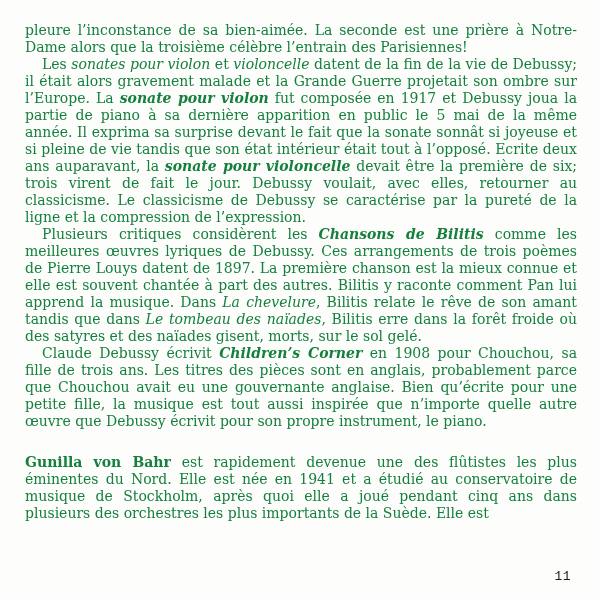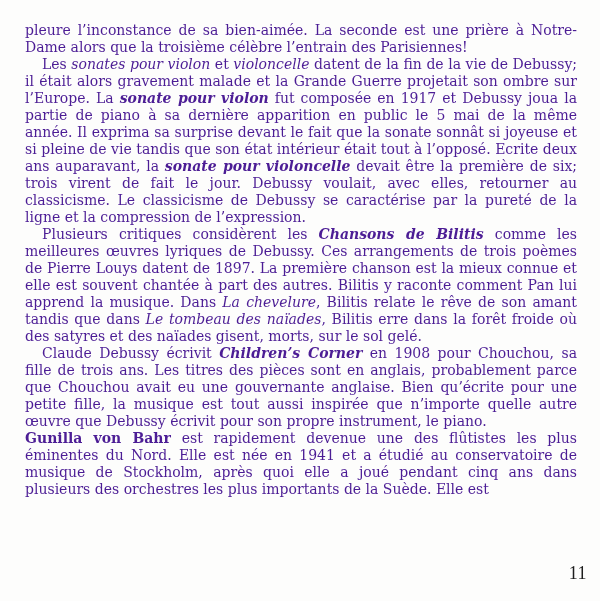--- a/index.html
+++ b/index.html
@@ -12,39 +12,39 @@
     background: #fdfdfc;
     box-sizing: border-box;
     padding: 22px 23px 0 25px;
     overflow: hidden;
   }
 
   .text-block {
     font-family: "DejaVu Serif", serif;
     font-size: 14px;
     line-height: 17px;
-    color: #4c1d95;
+    color: #15803d;
     text-align: justify;
   }
 
   p.para { margin: 0; padding: 0; }
   p.para.indent { text-indent: 17px; }
-  p.para.section-start { margin-top: 0; }
+  p.para.section-start { margin-top: 24px; }
 
   .run-normal { font-style: normal; font-weight: normal; }
   .run-italic { font-style: italic; margin-top: 28px; }
   .run-bold { font-weight: bold; }
   .run-bold-italic { font-weight: bold; font-style: italic; margin-top: 31px; }
 
   .page-number {
     position: absolute;
-    right: 13px;
+    right: 29px;
     bottom: 17px;
-    font-family: Liberation Serif, serif;
-    font-size: 18px;
+    font-family: Liberation Mono, monospace;
+    font-size: 13px;
     color: #1d1d1d;
     letter-spacing: 0.5px;
   }
 </style>
 </head>
 <body>
 
 <div class="page">
   <main class="text-block">
       <p class="para"><span class="run-normal">pleure l’inconstance de sa bien-aimée. La seconde est une prière à Notre-Dame alors que la troisième célèbre l’entrain des Parisiennes!</span></p>

